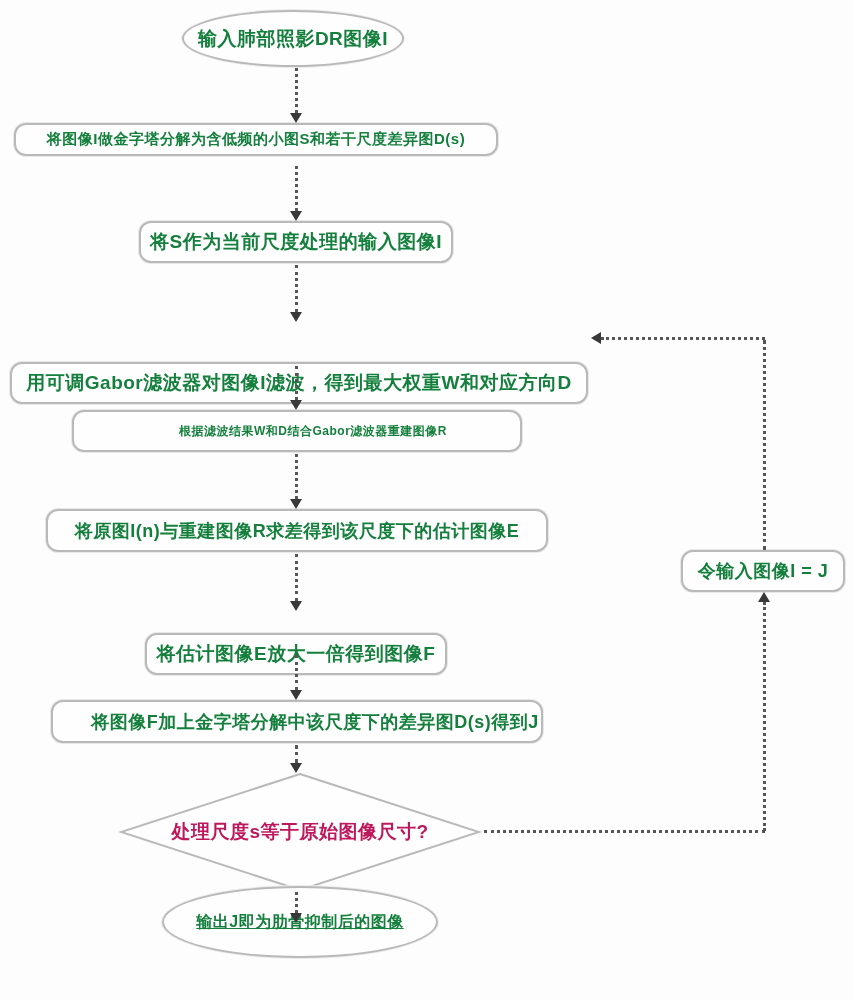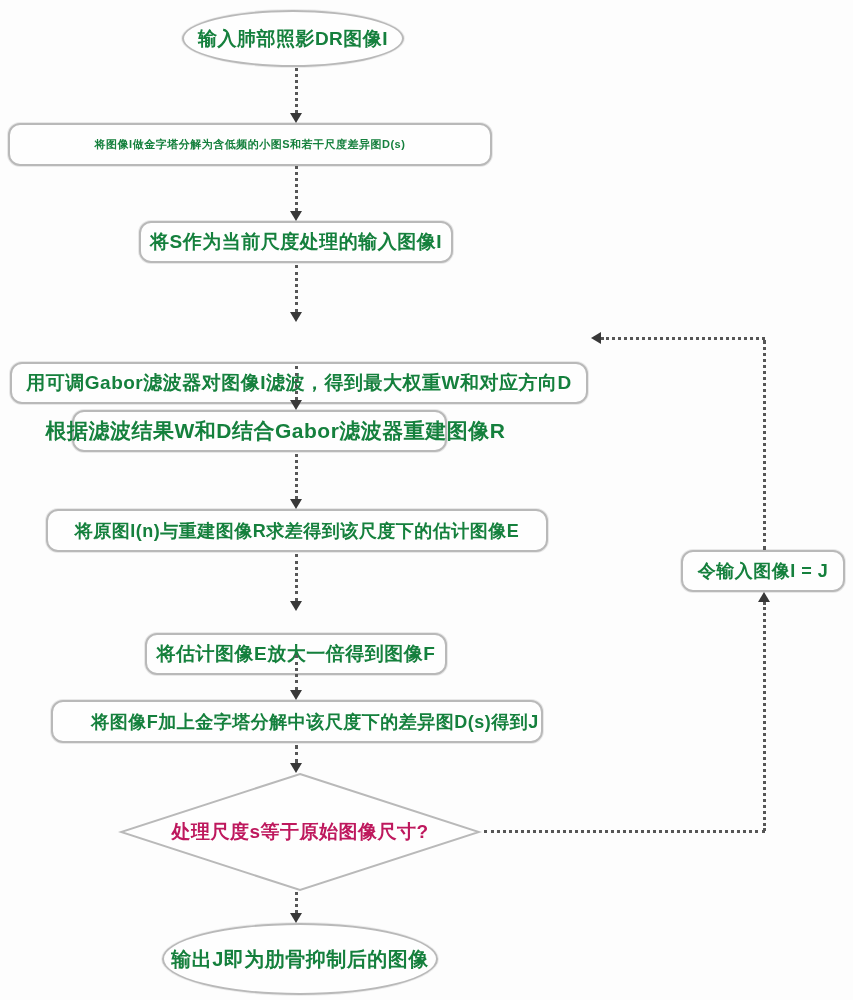--- a/index.html
+++ b/index.html
@@ -22,28 +22,28 @@
     color: #15803d;
     font-weight: 600;
     white-space: nowrap;
     letter-spacing: 0.5px;
   }
   .rect    { border: 2px solid #b9b9b9; border-radius: 12px; box-shadow: 0 0 0 1px #e8e8e8; }
   .ellipse { border: 2px solid #b9b9b9; border-radius: 50%;  box-shadow: 0 0 0 1px #ececec; }
 
   
   .n-start  { left: 182px; top: 10px;  width: 222px; height: 57px; font-size: 19px; }
-  .n-pyr    { left: 8px;  top: 123px; width: 484px; height: 43px; font-size: 11px; }
+  .n-pyr    { left: 14px;  top: 123px; width: 484px; height: 33px; font-size: 15px; }
   .n-setin  { left: 139px; top: 221px; width: 314px; height: 42px; font-size: 19px; }
   .n-gabor  { left: 10px;  top: 322px; width: 578px; height: 42px; font-size: 19px; margin-top: 40px; }
-  .n-recon  { left: 72px;  top: 410px; width: 375px; height: 42px; font-size: 21px; padding-left: 32px; }
+  .n-recon  { left: 72px;  top: 410px; width: 450px; height: 42px; font-size: 12px; padding-left: 32px; }
   .n-diff   { left: 46px;  top: 509px; width: 502px; height: 43px; font-size: 18px; }
   .n-up     { left: 145px; top: 633px; width: 302px; height: 42px; font-size: 19px; align-items: center; }
   .n-add    { left: 51px;  top: 700px; width: 492px; height: 43px; font-size: 18px; padding-left: 36px; }
-  .n-end    { left: 162px; top: 923px; width: 276px; height: 72px; font-size: 20px; }
+  .n-end    { left: 162px; top: 886px; width: 276px; height: 72px; font-size: 16px; text-decoration: underline; }
   .n-assign { left: 681px; top: 550px; width: 164px; height: 42px; font-size: 18px; }
 
   .diamond-wrap {
     position: absolute;
     left: 118px; top: 772px; width: 364px; height: 120px;
     display: flex; align-items: center; justify-content: center;
   }
   .diamond-wrap svg { position: absolute; left: 0; top: 0; }
   .diamond-label {
     position: relative;

